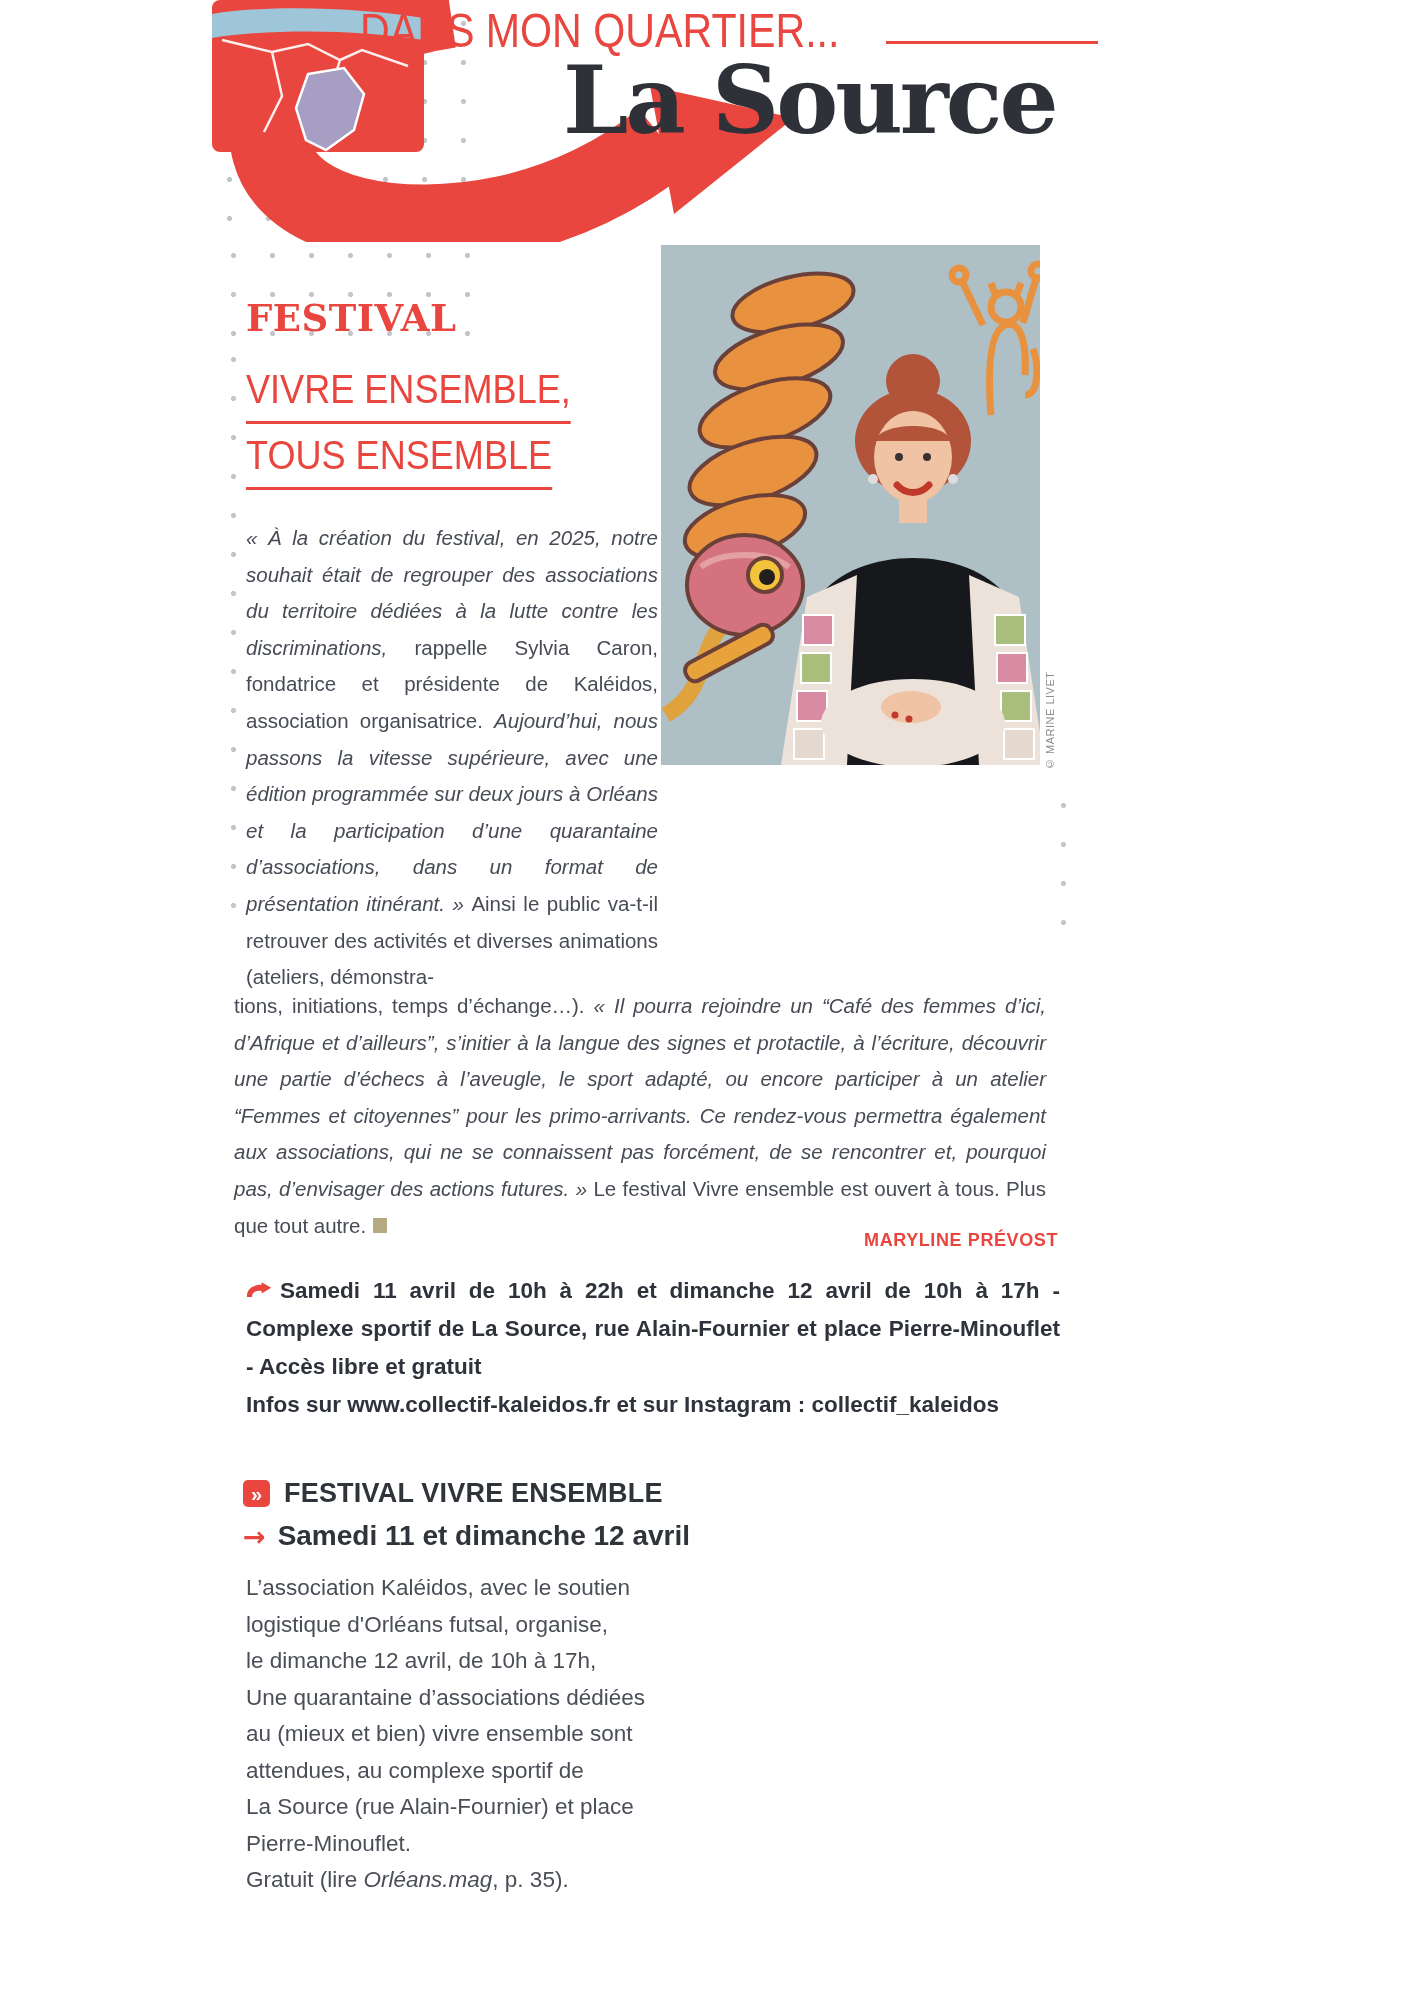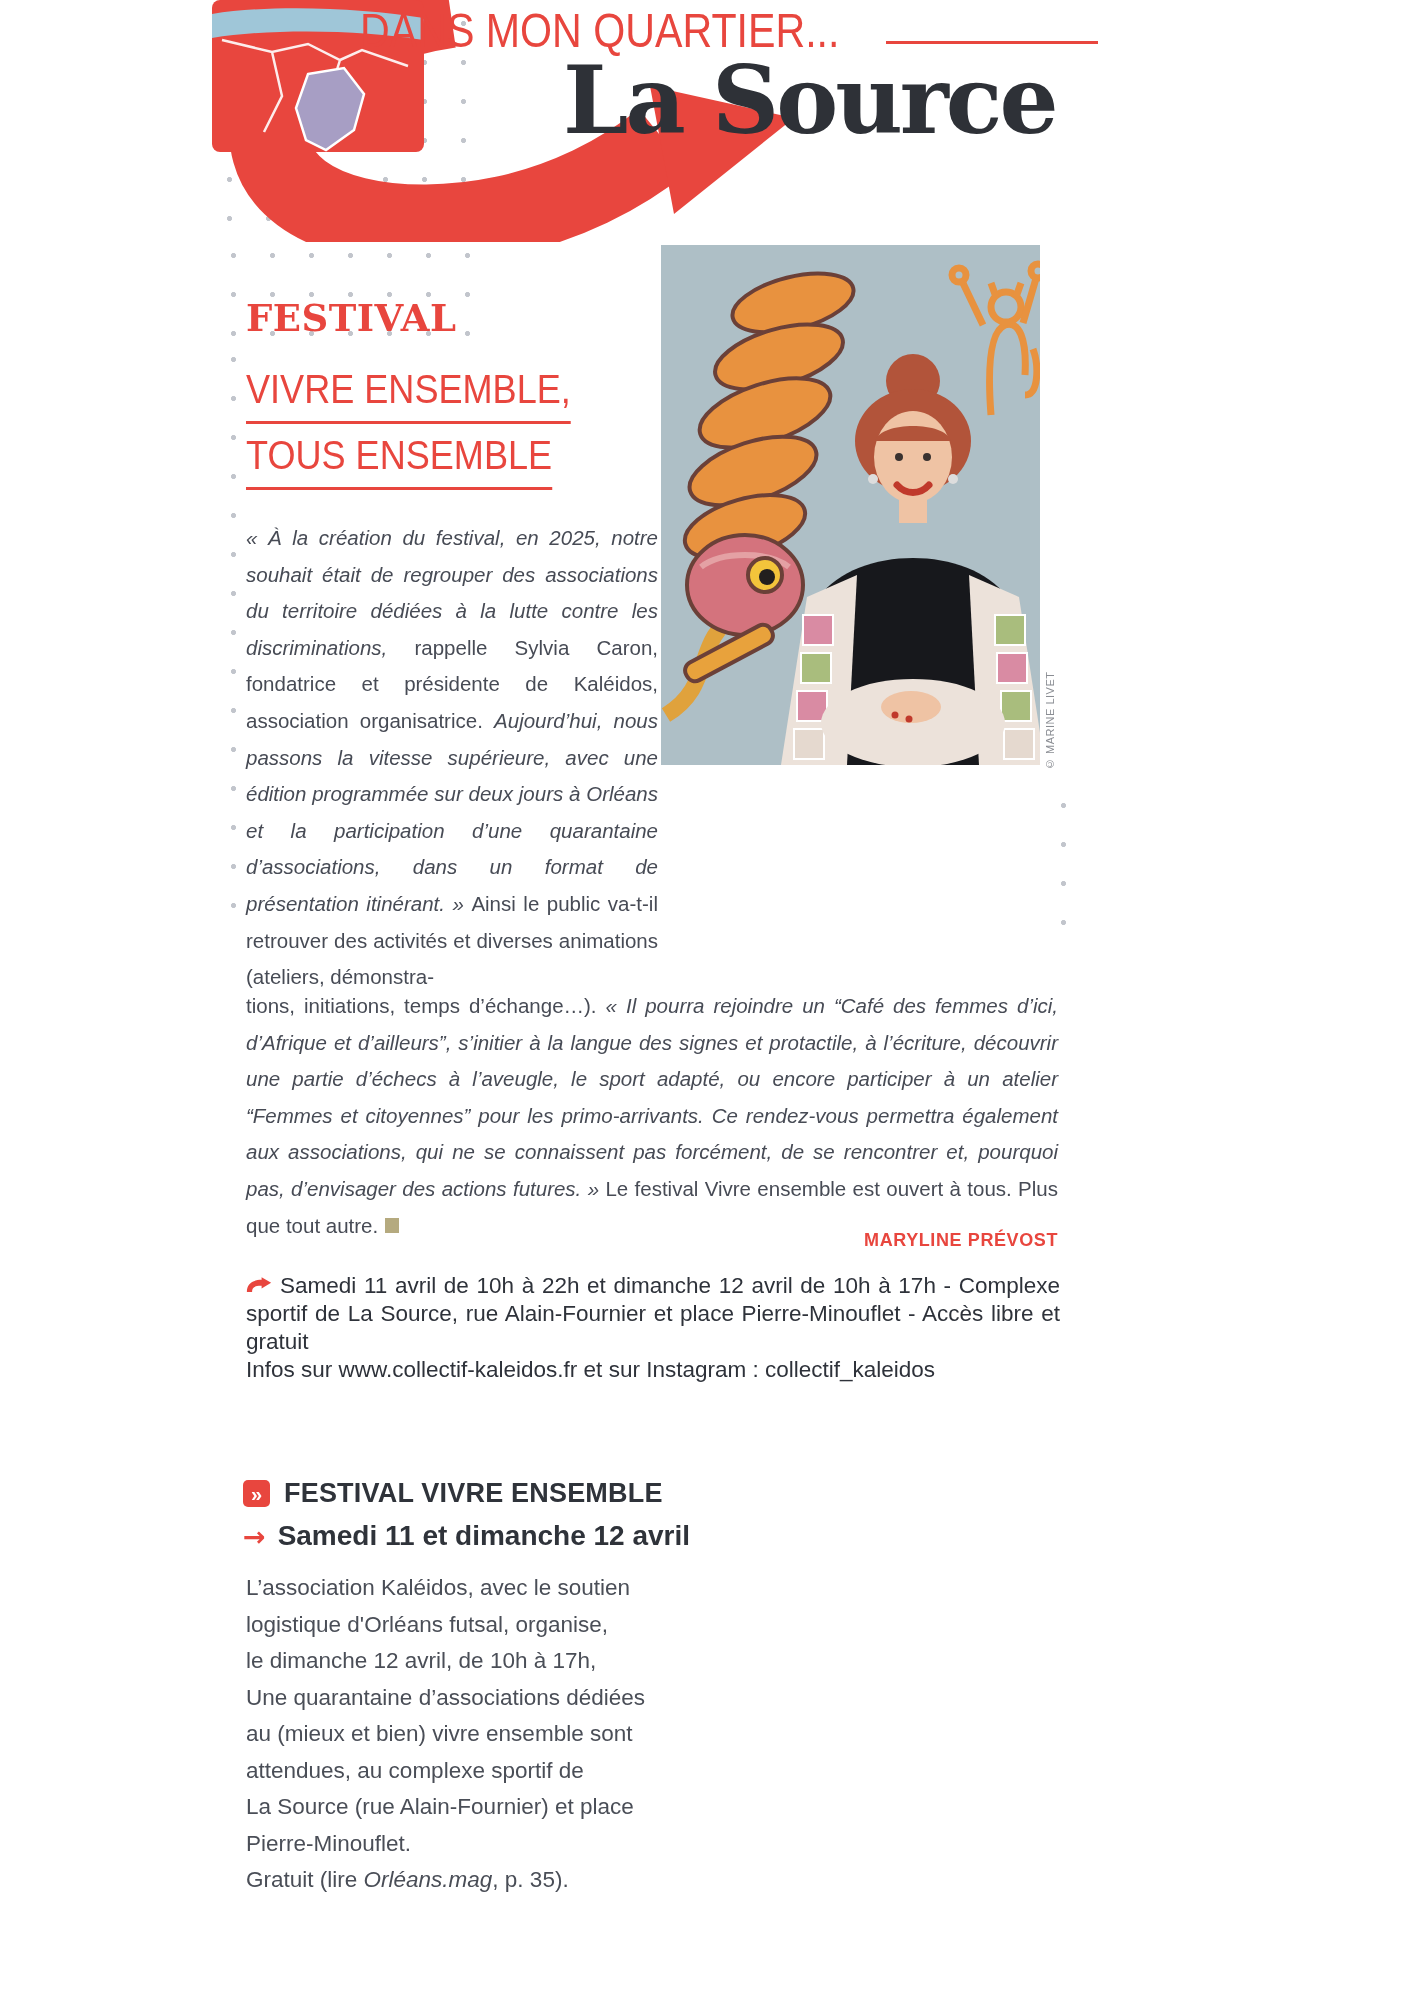--- a/index.html
+++ b/index.html
@@ -27,29 +27,29 @@
        font-size:37px;color:#e8463e;letter-spacing:.5px;}
   .rtitle{position:absolute;left:246px;font-size:41px;color:#e8463e;white-space:nowrap;
           transform:scaleX(.88);transform-origin:left top;}
   .rtitle .inner{display:inline-block;padding-bottom:8px;border-bottom:3px solid #e8463e;}
   .t1{top:366px;} .t2{top:432px;}
 
   .lead{position:absolute;left:246px;top:520px;width:412px;font-size:20.5px;line-height:36.6px;
         text-align:justify;color:#474b55;}
   .it{font-style:italic;}
 
-  .wide{position:absolute;left:246px;top:988px;width:812px;font-size:20.5px;line-height:36.6px;
+  .wide{position:absolute;left:234px;top:988px;width:812px;font-size:20.5px;line-height:36.6px;
         text-align:justify;color:#474b55;}
   .endmark{display:inline-block;width:14px;height:15px;background:#b5aa7f;margin-left:7px;}
 
   .byline{position:absolute;left:246px;top:1230px;width:812px;text-align:right;
           color:#e8463e;font-weight:700;font-size:18px;letter-spacing:.6px;}
 
-  .info{position:absolute;left:246px;top:1272px;width:814px;font-weight:400;font-size:22.5px;
-        line-height:28px;color:#2e323a;text-align:justify;}
+  .info{position:absolute;left:246px;top:1272px;width:814px;font-weight:700;font-size:22.5px;
+        line-height:38px;color:#2e323a;text-align:justify;}
   .info-marker svg{width:26px;height:18px;vertical-align:-1px;margin-right:8px;}
 
   
   .photo{position:absolute;left:661px;top:245px;width:379px;height:520px;}
   .credit{position:absolute;left:1044px;top:678px;height:92px;font-size:11px;color:#8a8d93;
           letter-spacing:.5px;writing-mode:vertical-rl;transform:rotate(180deg);white-space:nowrap;}
 
   
   .ag-row1{position:absolute;left:243px;top:1478px;display:flex;align-items:center;}
   .ag-icon{width:27px;height:27px;background:#e8463e;border-radius:5px;color:#fff;font-weight:700;

